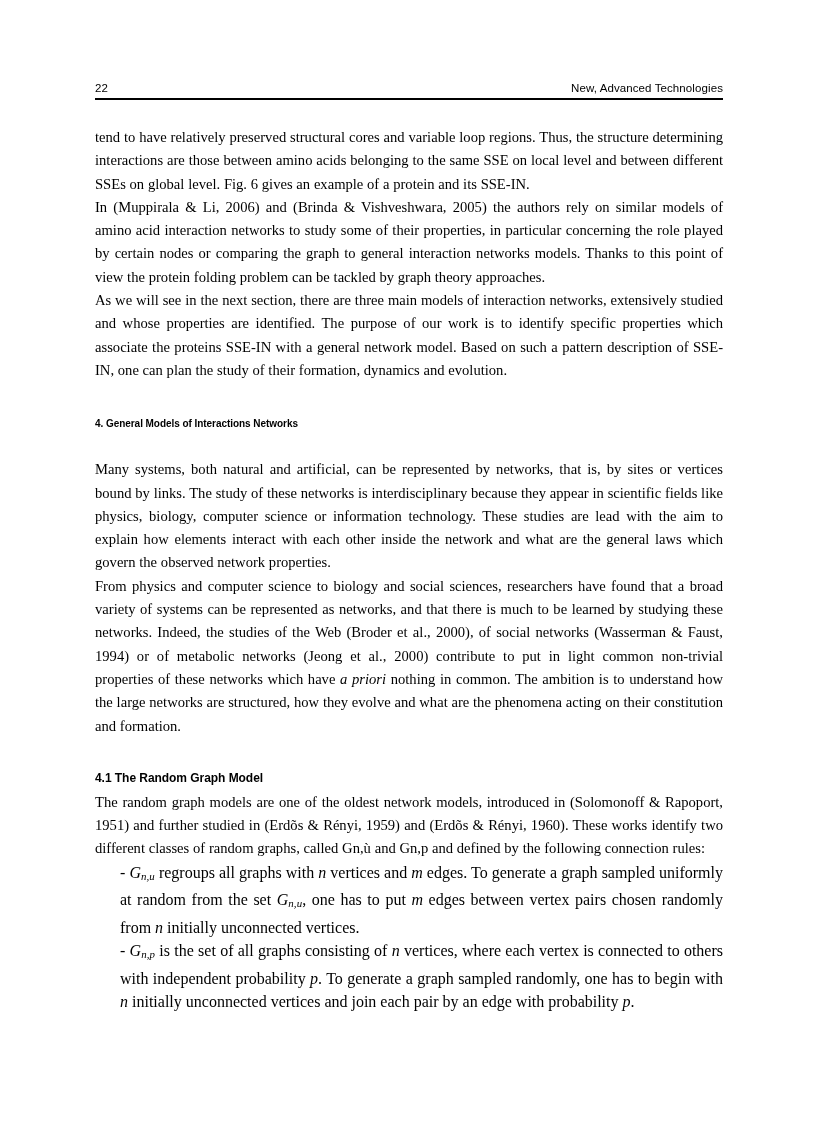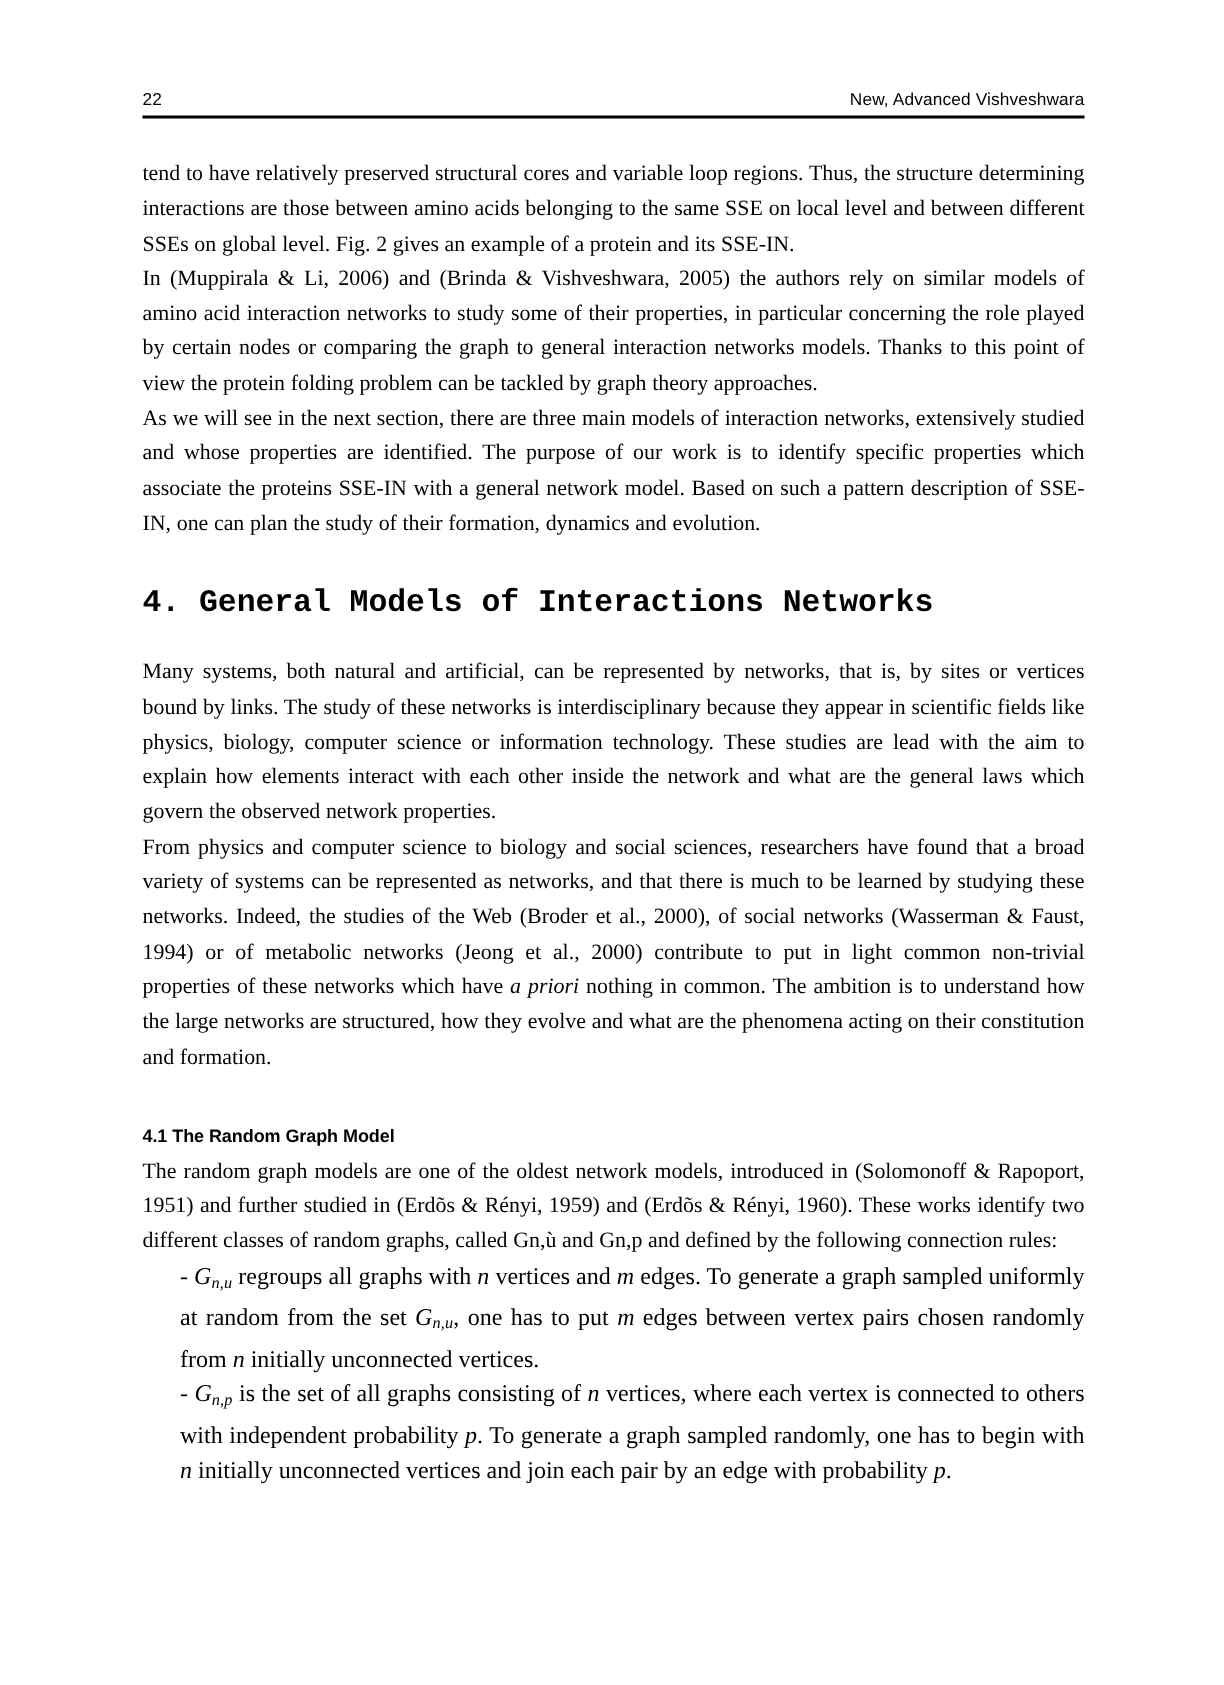--- a/index.html
+++ b/index.html
@@ -17,21 +17,21 @@
   .page {
     position: relative;
     width: 816px;
     height: 1123px;
     box-sizing: border-box;
     background: #fff;
   }
   .content {
     position: absolute;
     left: 95px;
-    top: 60px;
+    top: 81px;
     width: 628px;
   }
 
   
   .running-head {
     display: flex;
     align-items: flex-end;
     justify-content: space-between;
     font-family: "Liberation Sans", sans-serif;
     font-size: 11.5px;
@@ -57,23 +57,23 @@
     line-height: 23.3px;
     text-align: justify;
     text-justify: inter-word;
     letter-spacing: 0.0px;
     word-spacing: 0.1px;
   }
   
 
   
   h2.section-heading {
-    font-family: Liberation Mono, monospace;
+    font-family: Liberation Sans, sans-serif;
     font-weight: bold;
-    font-size: 21px;
+    font-size: 10px;
     line-height: 20px;
     margin: 0;
     letter-spacing: -0.05px;
   }
   .section-heading-wrap {
     margin-top: 32px;
     margin-bottom: 24px;
   }
   h3.subsection-heading {
     font-family: "Liberation Sans", sans-serif;
@@ -116,26 +116,26 @@
   .mathvar { font-style: italic; }
 </style>
 </head>
 <body>
 
 <div class="page">
   <div class="content">
 
     <div class="running-head">
       <div class="folio">22</div>
-      <div class="head-title">New, Advanced Vishveshwara</div>
+      <div class="head-title">New, Advanced Technologies</div>
     </div>
 
     <div class="body-block">
 
-      <p class="para">tend to have relatively preserved structural cores and variable loop regions. Thus, the structure determining interactions are those between amino acids belonging to the same SSE on local level and between different SSEs on global level. Fig. 2 gives an example of a protein and its SSE-IN.</p>
+      <p class="para">tend to have relatively preserved structural cores and variable loop regions. Thus, the structure determining interactions are those between amino acids belonging to the same SSE on local level and between different SSEs on global level. Fig. 6 gives an example of a protein and its SSE-IN.</p>
 
       <p class="para">In (Muppirala &amp; Li, 2006) and (Brinda &amp; Vishveshwara, 2005) the authors rely on similar models of amino acid interaction networks to study some of their properties, in particular concerning the role played by certain nodes or comparing the graph to general interaction networks models. Thanks to this point of view the protein folding problem can be tackled by graph theory approaches.</p>
 
       <p class="para">As we will see in the next section, there are three main models of interaction networks, extensively studied and whose properties are identified. The purpose of our work is to identify specific properties which associate the proteins SSE-IN with a general network model. Based on such a pattern description of SSE-IN, one can plan the study of their formation, dynamics and evolution.</p>
 
       <div class="section-heading-wrap">
         <h2 class="section-heading">4. General Models of Interactions Networks</h2>
       </div>
 
       <p class="para">Many systems, both natural and artificial, can be represented by networks, that is, by sites or vertices bound by links. The study of these networks is interdisciplinary because they appear in scientific fields like physics, biology, computer science or information technology. These studies are lead with the aim to explain how elements interact with each other inside the network and what are the general laws which govern the observed network properties.</p>

